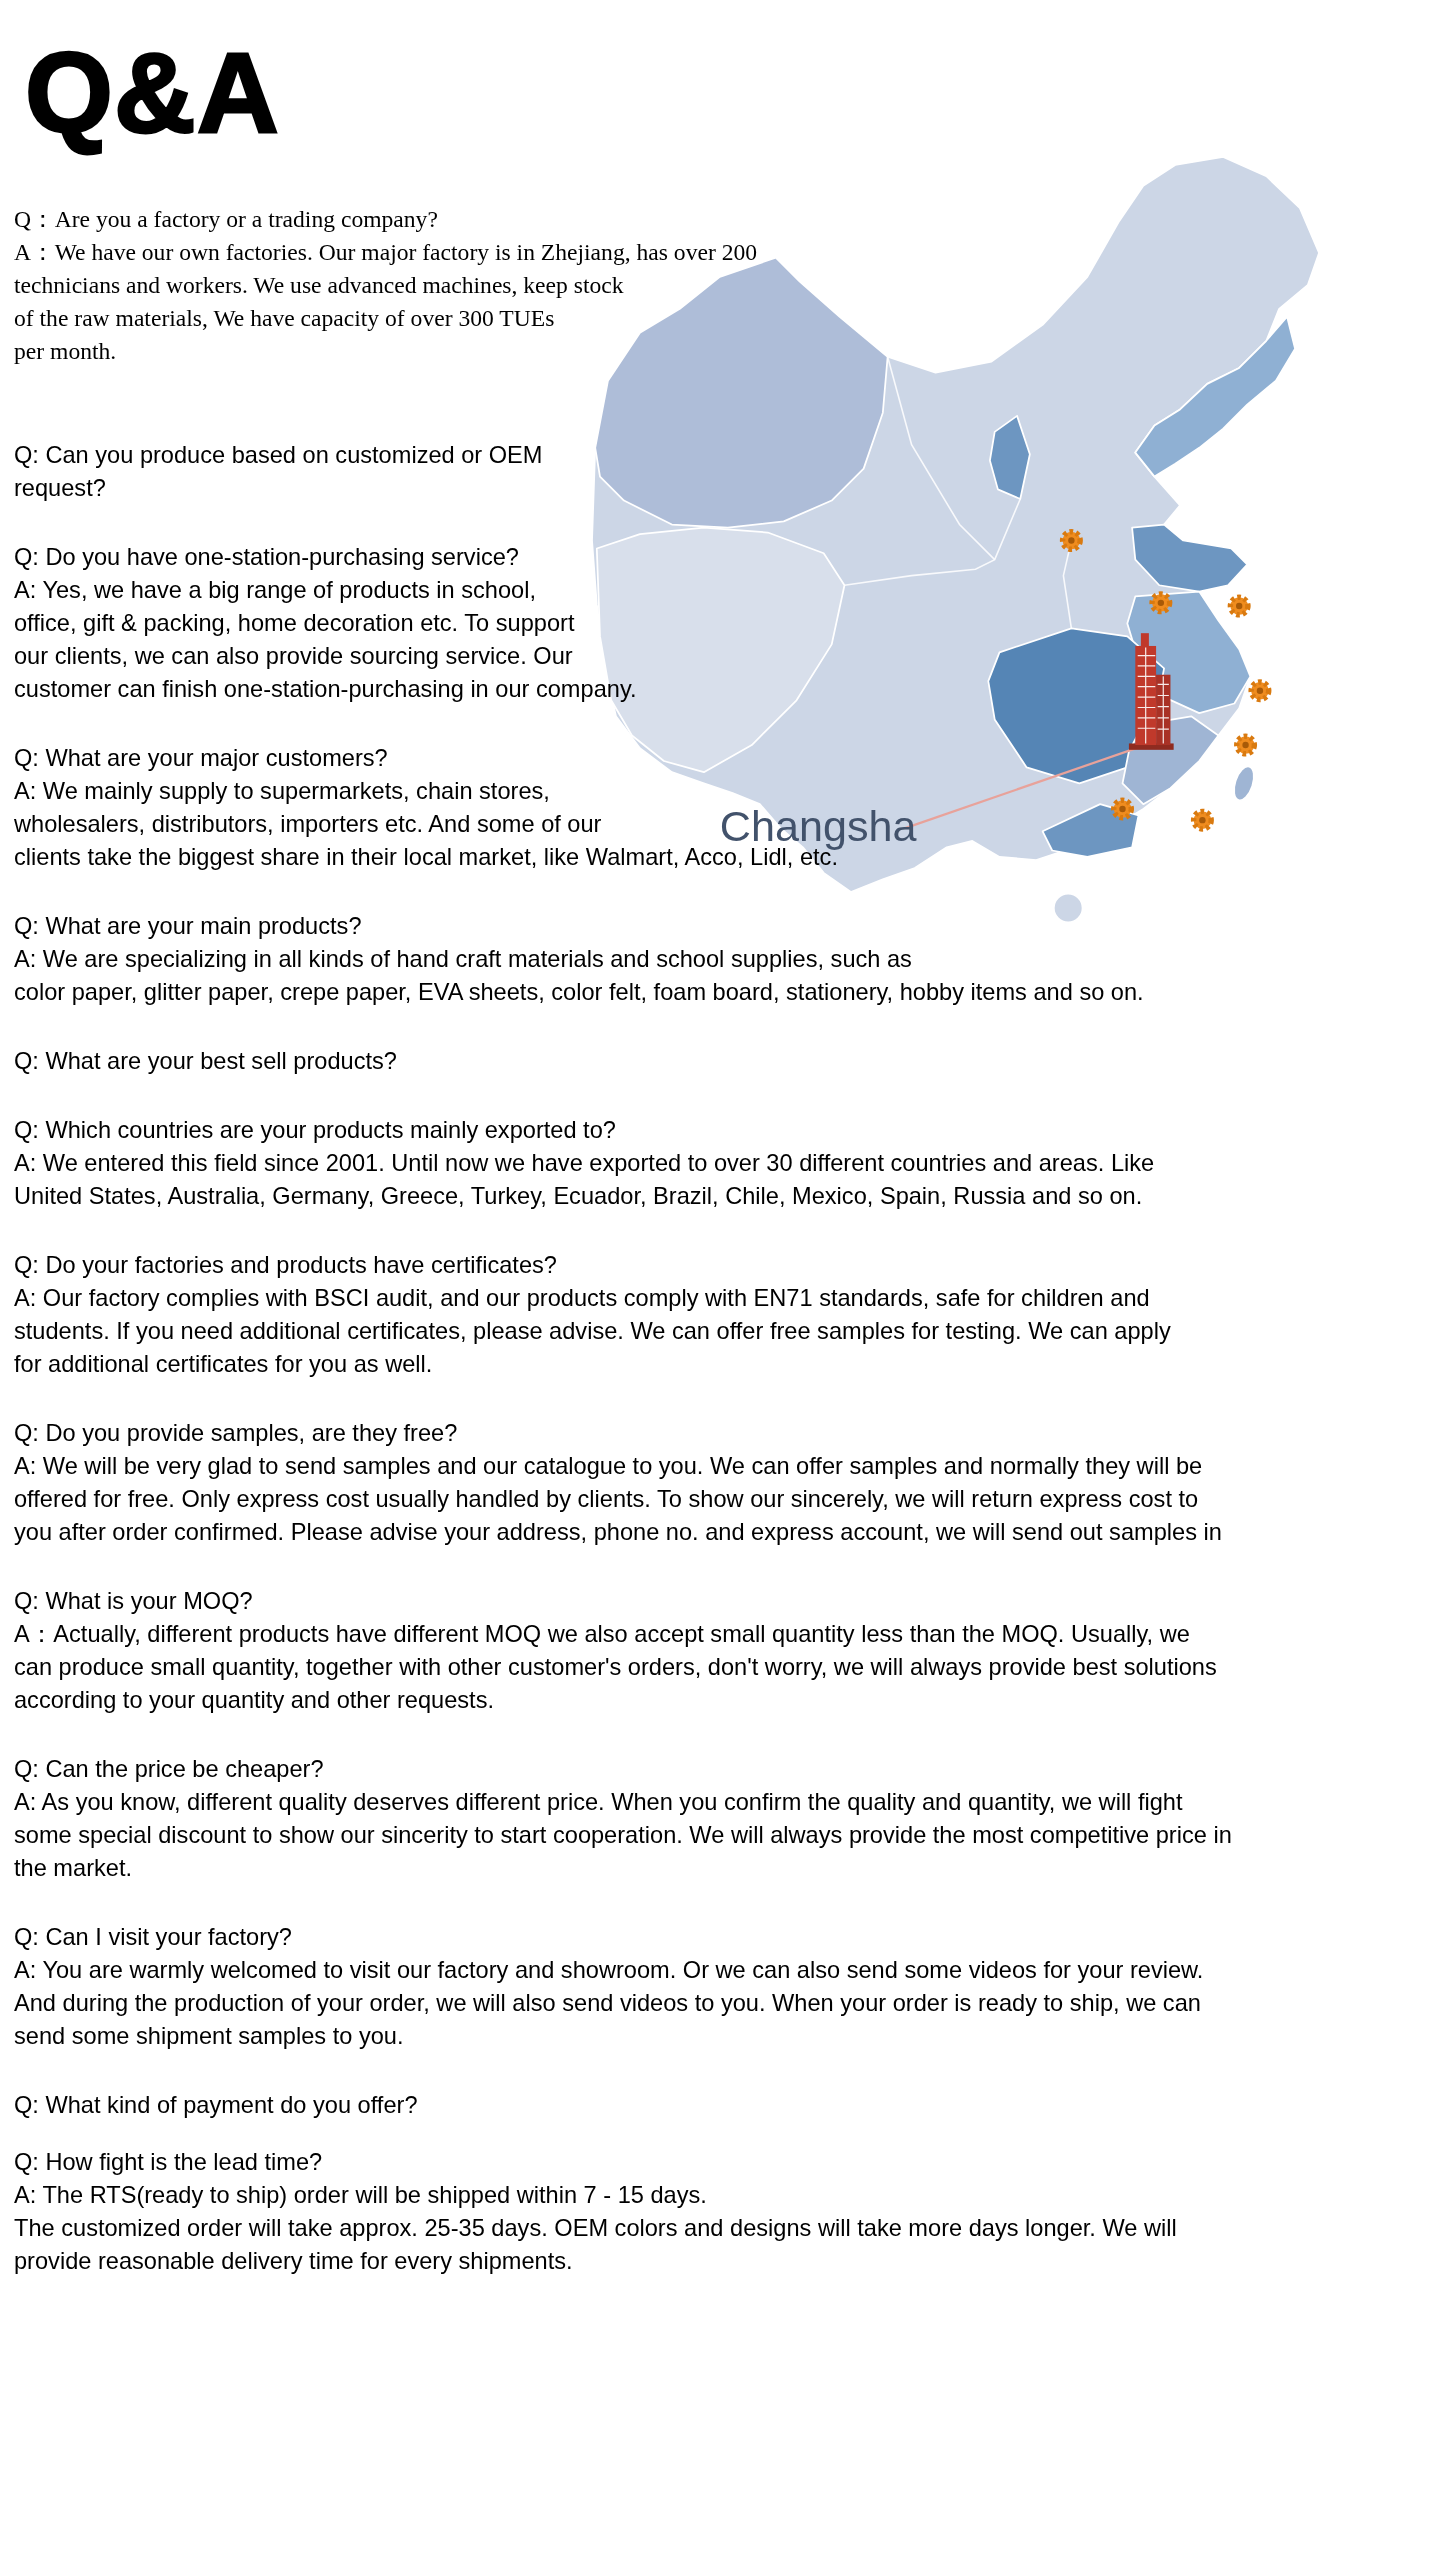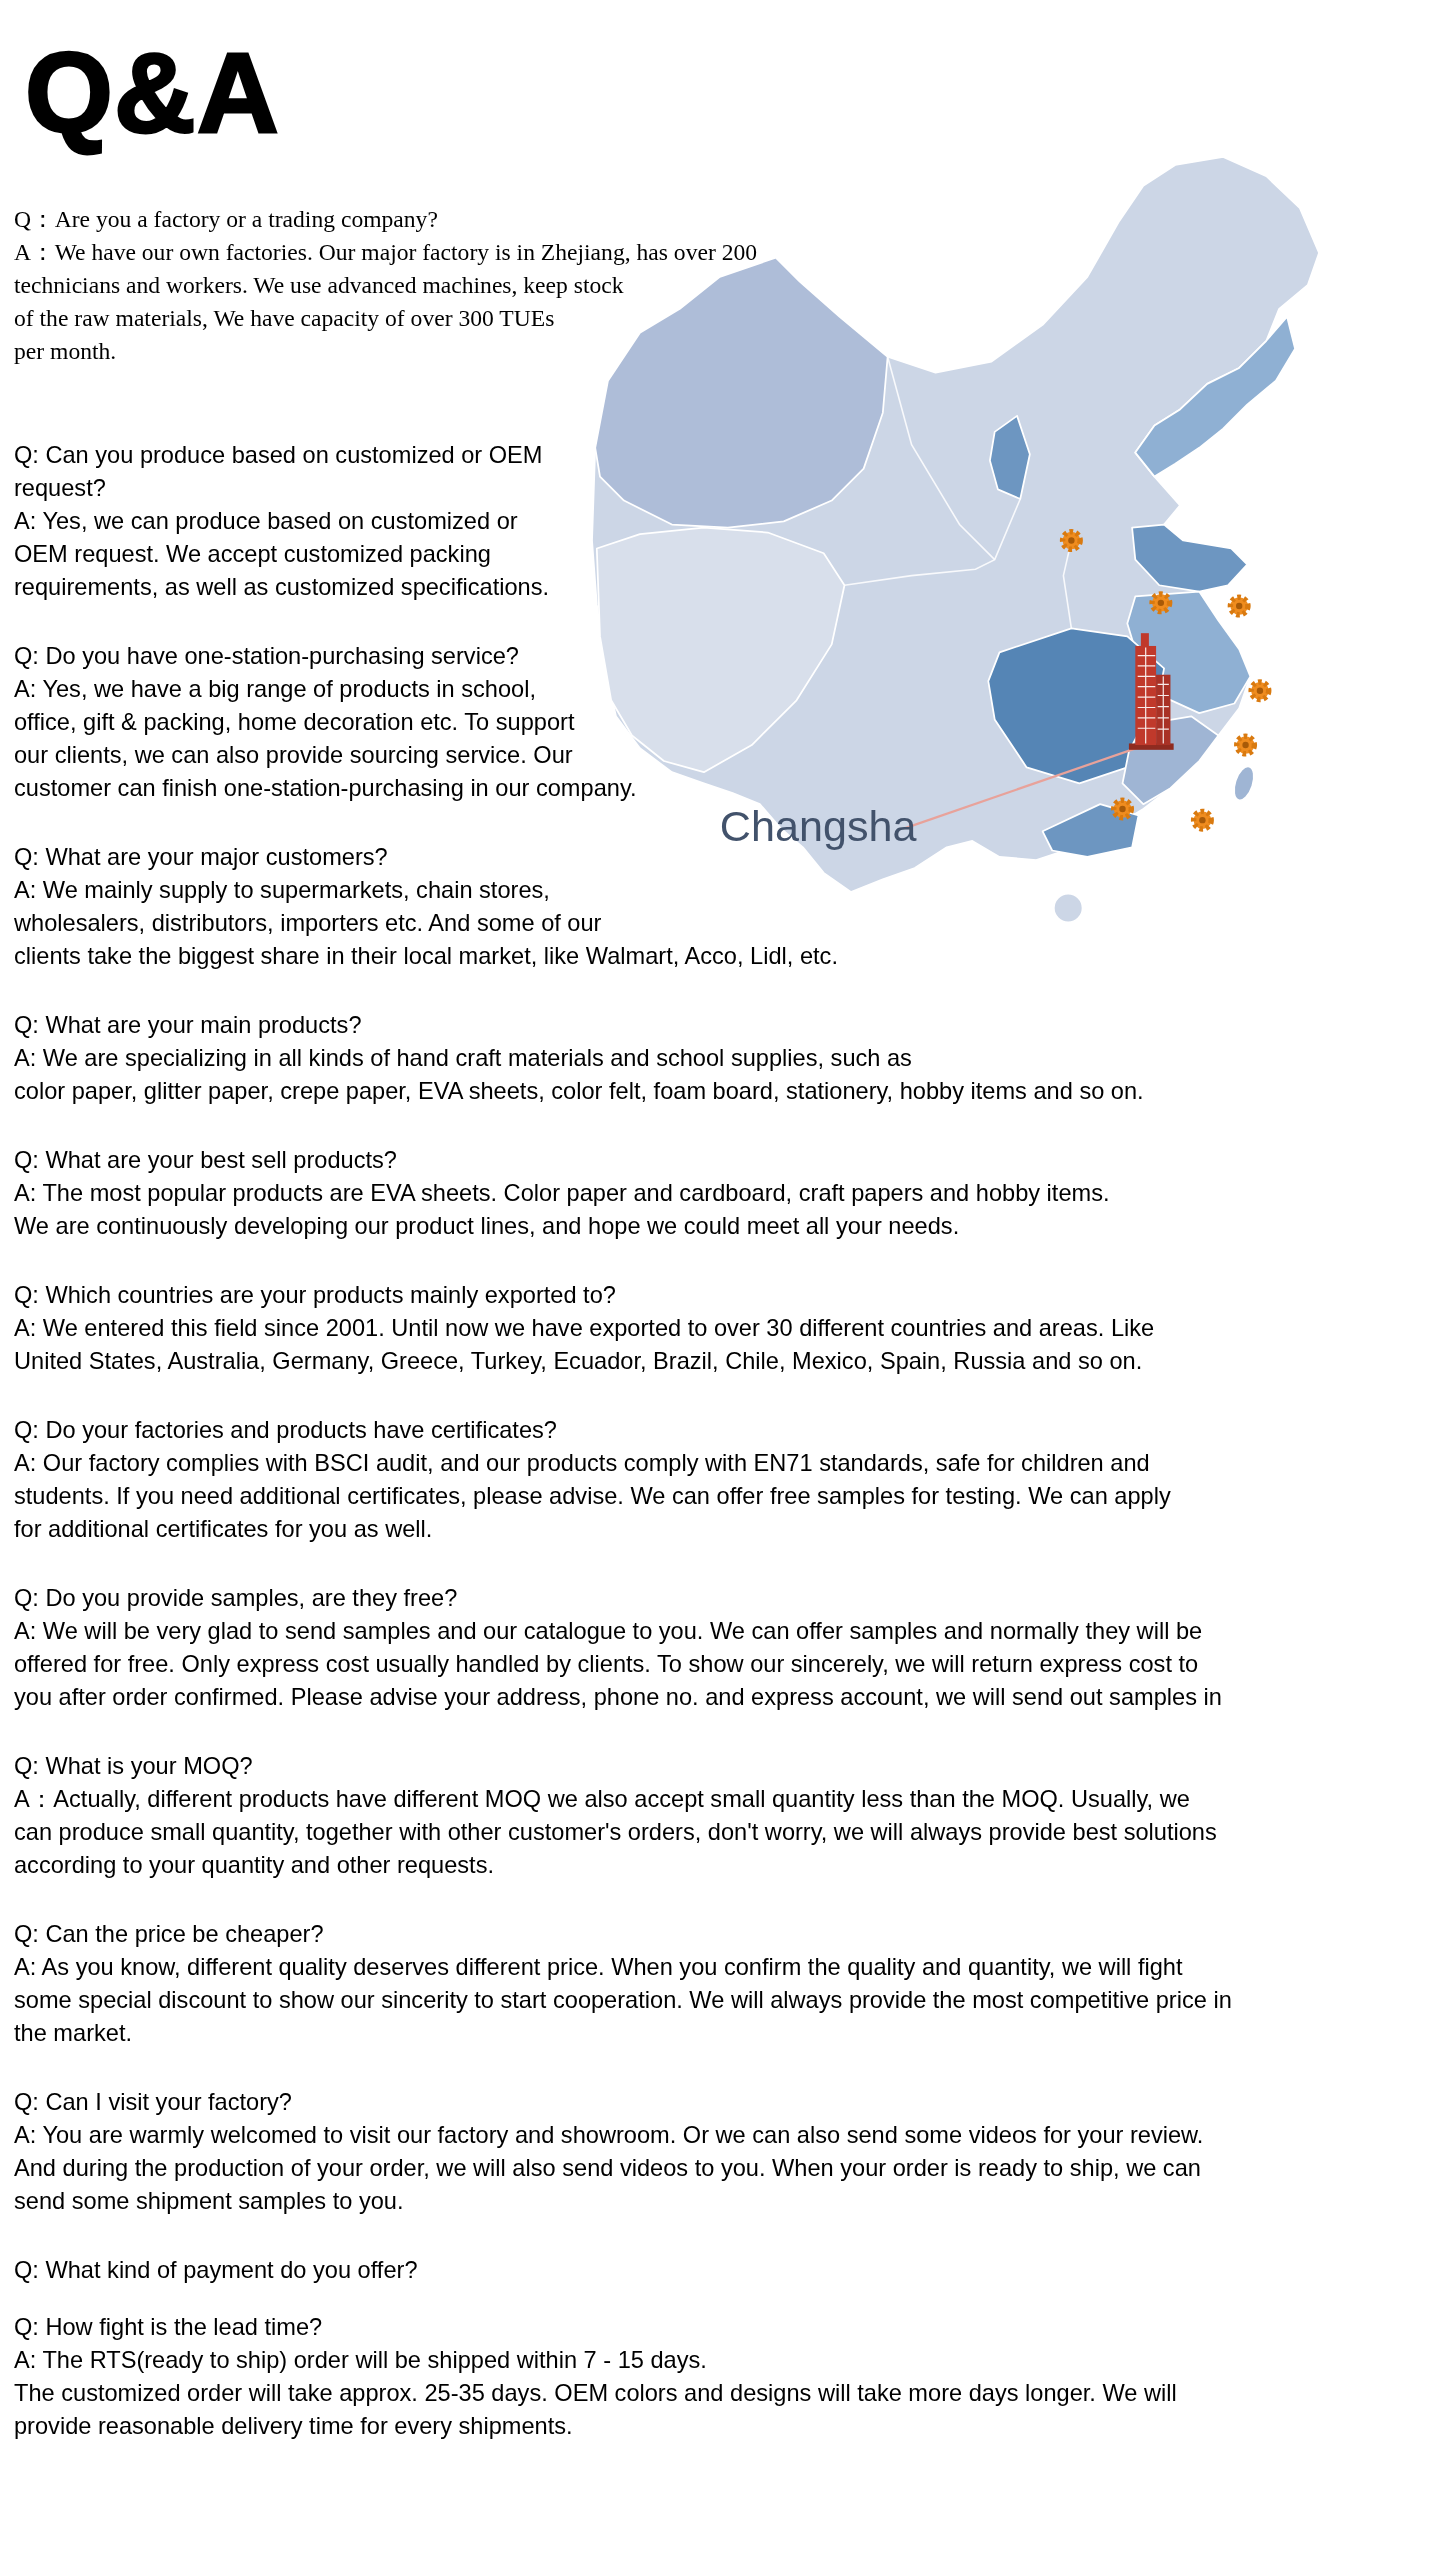--- a/index.html
+++ b/index.html
@@ -132,23 +132,20 @@
   <div class="qa-block">
     <div class="q-line">Q：Are you a factory or a trading company?</div>
     <div class="a-line">A：We have our own factories. Our major factory is in Zhejiang, has over 200
 technicians and workers. We use advanced machines, keep stock
 of the raw materials, We have capacity of over 300 TUEs
 per month.</div>
   </div>
   <div class="qa-block">
     <div class="q-line">Q: Can you produce based on customized or OEM
 request?</div>
-    <div class="a-line">A: Yes, we can produce based on customized or
-OEM request. We accept customized packing
-requirements, as well as customized specifications.</div>
   </div>
   <div class="qa-block">
     <div class="q-line">Q: Do you have one-station-purchasing service?</div>
     <div class="a-line">A: Yes, we have a big range of products in school,
 office, gift &amp; packing, home decoration etc. To support
 our clients, we can also provide sourcing service. Our
 customer can finish one-station-purchasing in our company.</div>
   </div>
   <div class="qa-block">
     <div class="q-line">Q: What are your major customers?</div>
@@ -156,22 +153,20 @@
 wholesalers, distributors, importers etc. And some of our
 clients take the biggest share in their local market, like Walmart, Acco, Lidl, etc.</div>
   </div>
   <div class="qa-block">
     <div class="q-line">Q: What are your main products?</div>
     <div class="a-line">A: We are specializing in all kinds of hand craft materials and school supplies, such as
 color paper, glitter paper, crepe paper, EVA sheets, color felt, foam board, stationery, hobby items and so on.</div>
   </div>
   <div class="qa-block">
     <div class="q-line">Q: What are your best sell products?</div>
-    <div class="a-line">A: The most popular products are EVA sheets. Color paper and cardboard, craft papers and hobby items.
-We are continuously developing our product lines, and hope we could meet all your needs.</div>
   </div>
   <div class="qa-block">
     <div class="q-line">Q: Which countries are your products mainly exported to?</div>
     <div class="a-line">A: We entered this field since 2001. Until now we have exported to over 30 different countries and areas. Like
 United States, Australia, Germany, Greece, Turkey, Ecuador, Brazil, Chile, Mexico, Spain, Russia and so on.</div>
   </div>
   <div class="qa-block">
     <div class="q-line">Q: Do your factories and products have certificates?</div>
     <div class="a-line">A: Our factory complies with BSCI audit, and our products comply with EN71 standards, safe for children and
 students. If you need additional certificates, please advise. We can offer free samples for testing. We can apply

